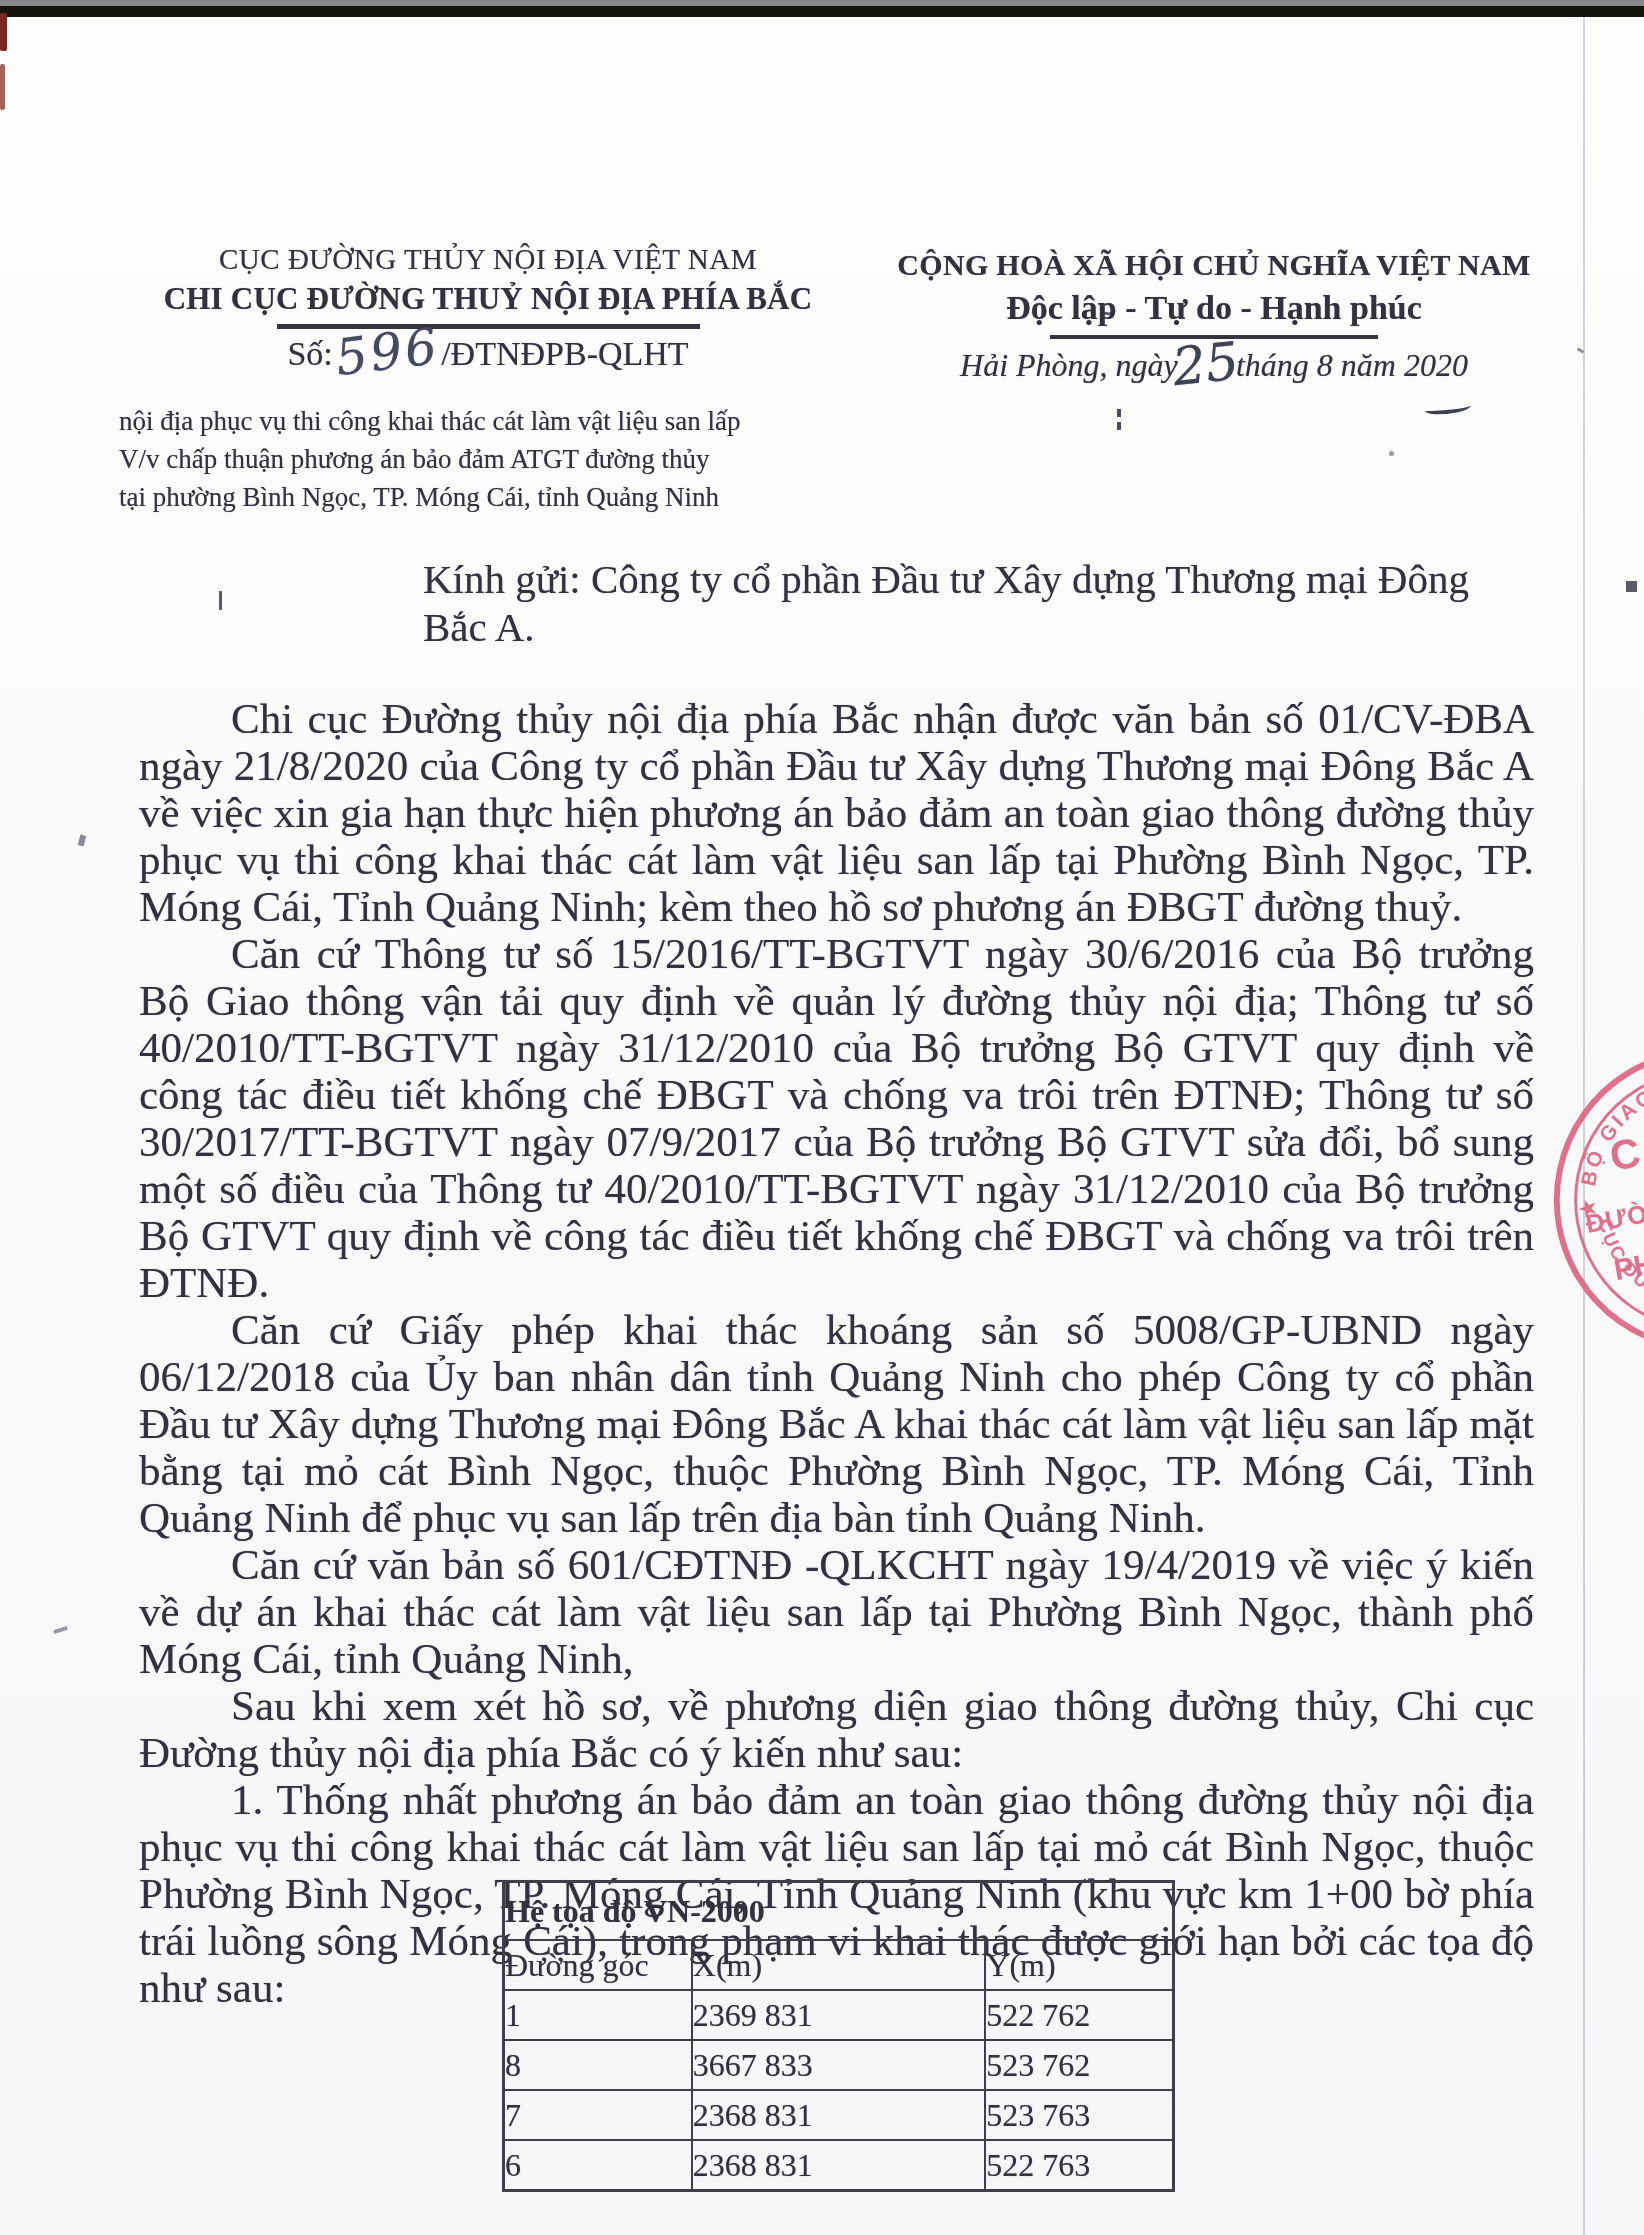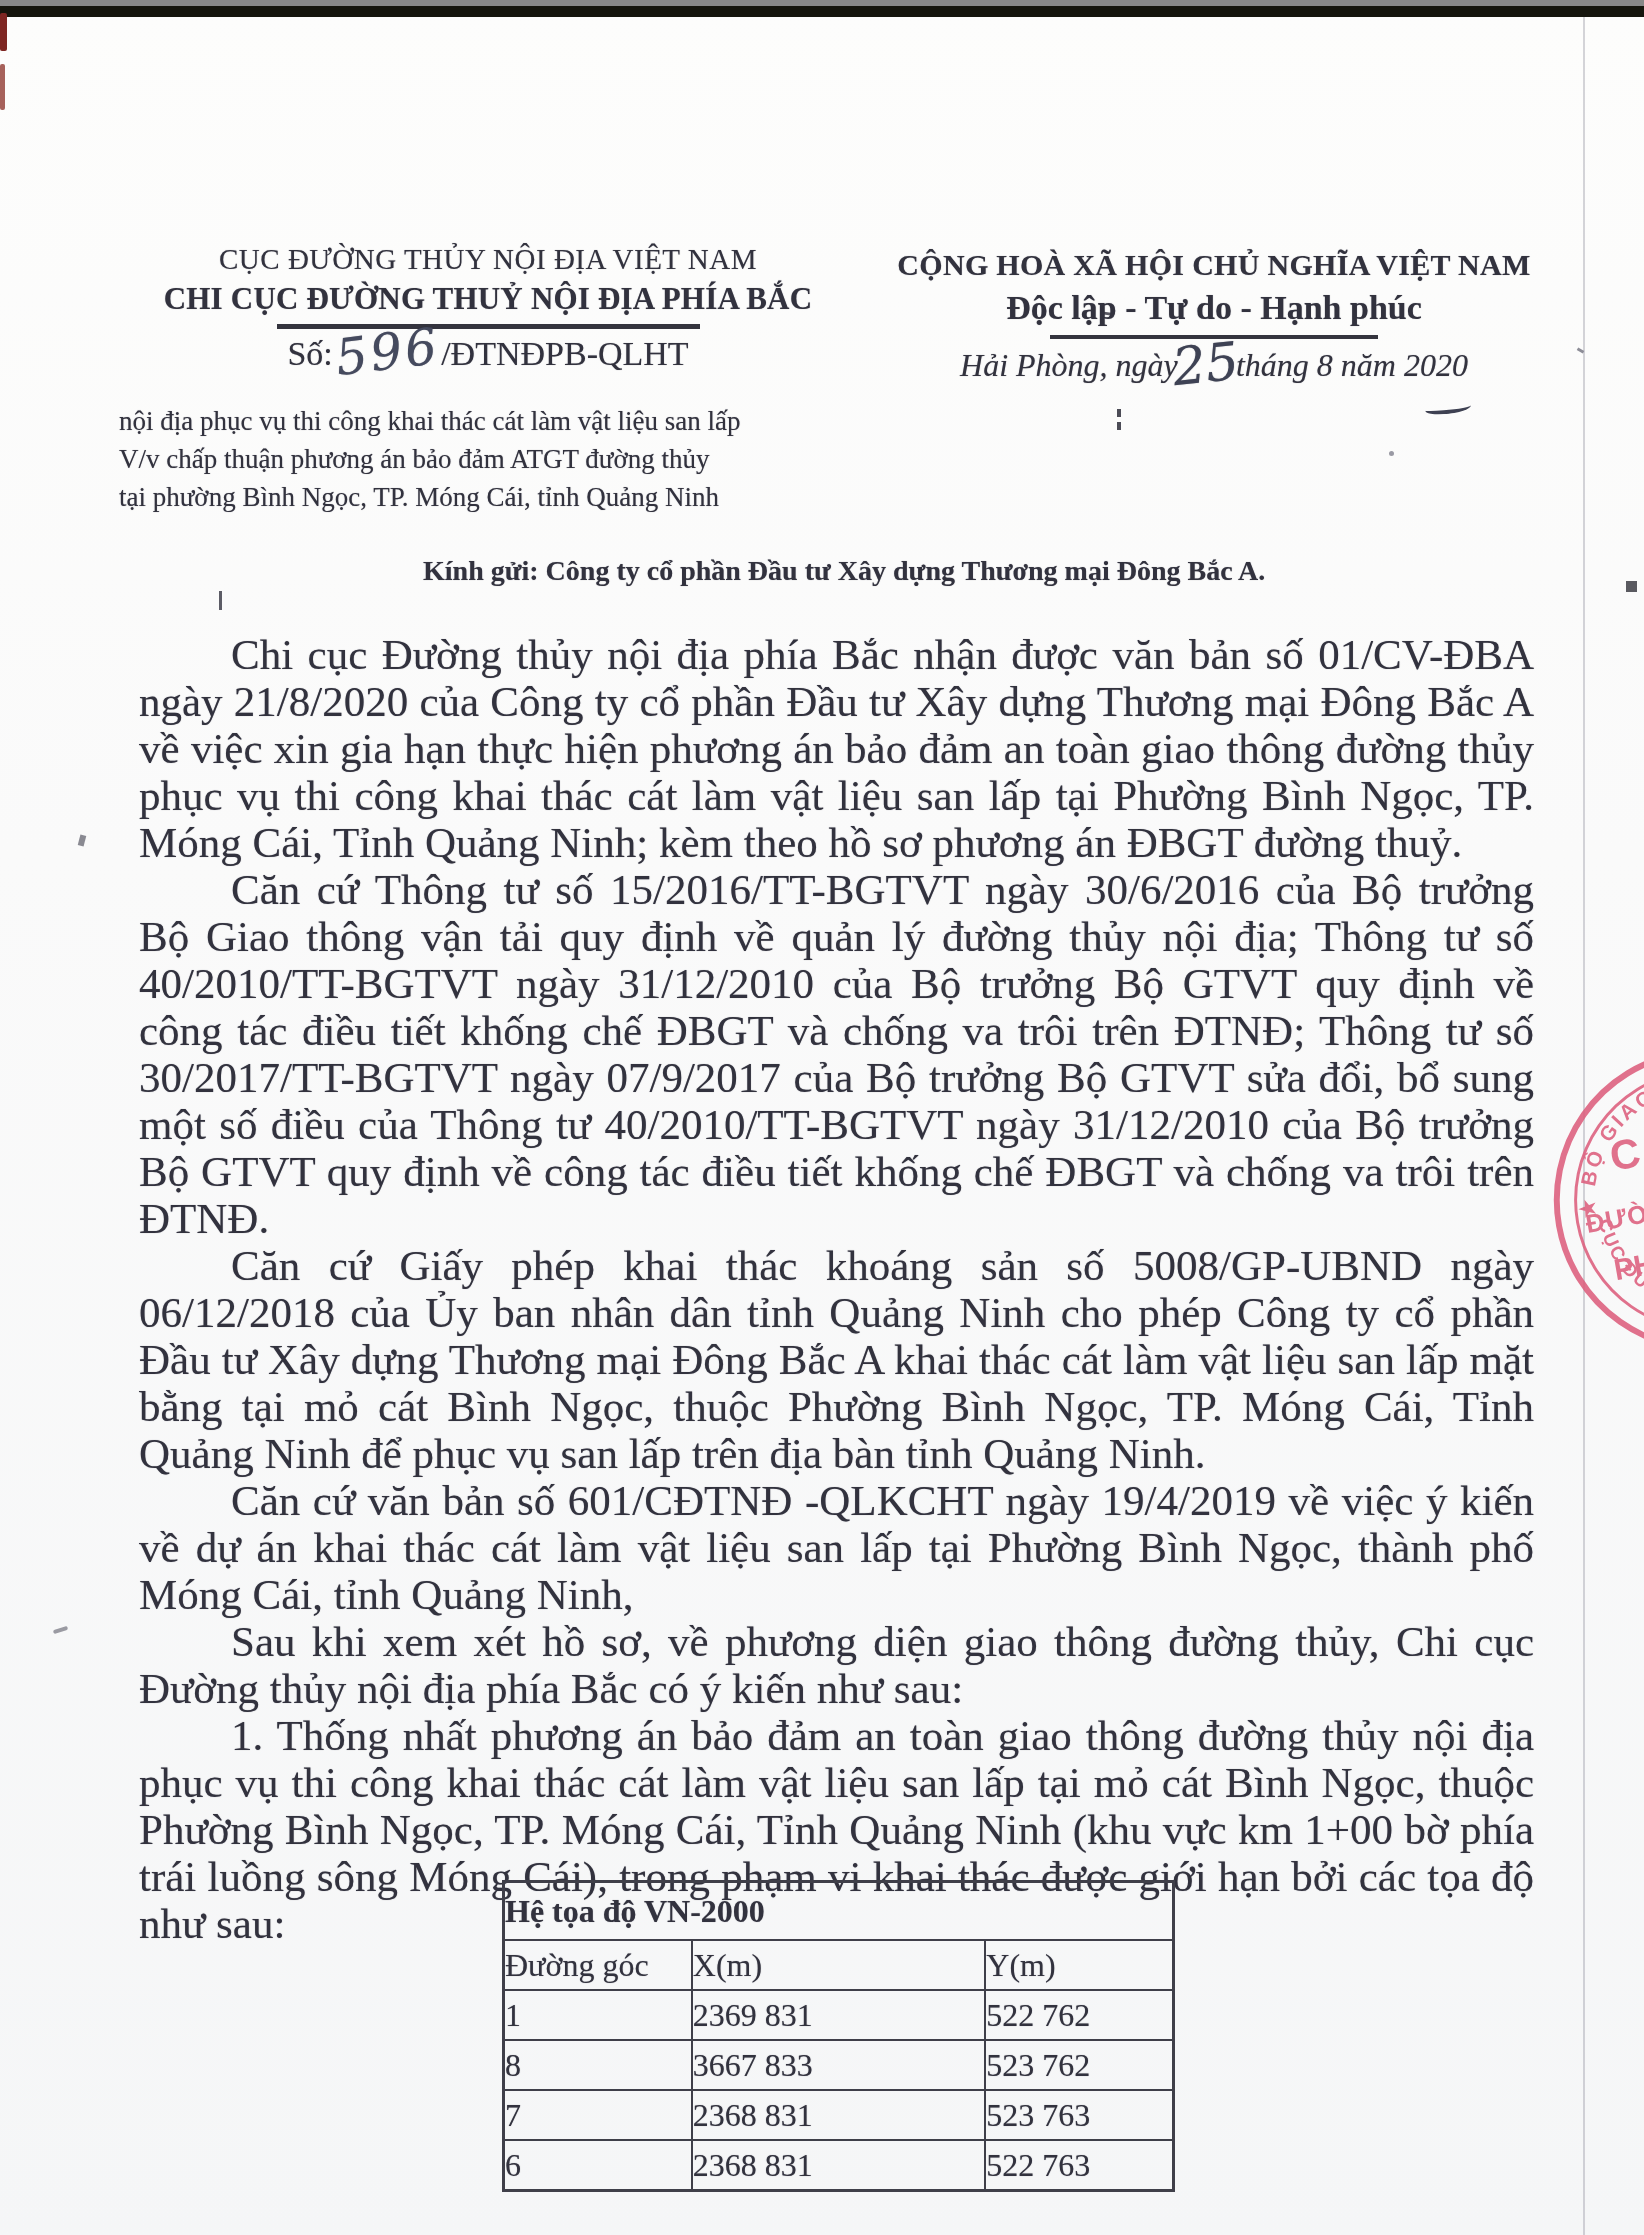--- a/index.html
+++ b/index.html
@@ -48,21 +48,21 @@
   .hdr-right-rule{width:328px;height:4px;background:#34343e;margin:8px auto 0 auto;}
   .dateline{margin-top:8px;font-size:32px;font-style:italic;white-space:nowrap;}
   .handwritten-day{
     display:inline-block;font-family:"DejaVu Serif",serif;font-style:italic;
     font-size:52px;color:#3e4254;transform:rotate(-6deg) translateY(6px);
     margin:0 -2px 0 -6px;line-height:0;
   }
 
   
   .body-block{position:absolute;left:139px;top:549px;width:1395px;}
-  .salutation{font-size:28px;padding-left:284px;margin:0 0 44px 0;font-weight:bold;}
+  .salutation{font-size:41px;padding-left:284px;margin:0 0 44px 0;}
   .para{
     font-size:43px;line-height:47px;text-align:justify;
     text-indent:92px;margin:0;
   }
 
   
   .coords{position:absolute;left:502px;top:1874px;width:673px;border-collapse:collapse;}
   .coords td,.coords th{
     border:2px solid #3f3f49;text-align:left;vertical-align:middle;
     font-size:32px;color:#32323e;padding:0;

